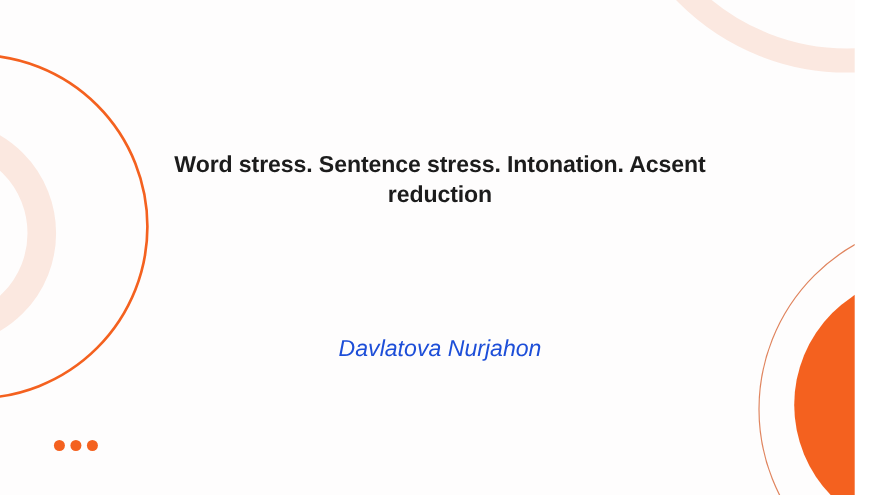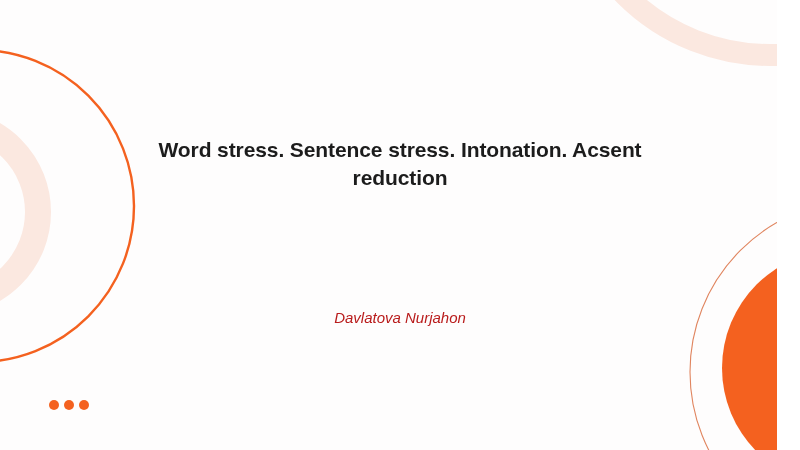--- a/index.html
+++ b/index.html
@@ -48,25 +48,25 @@
   .subtitle-block {
     position: absolute;
     left: 140px;
     top: 307px;
     width: 520px;
     text-align: center;
   }
   .slide-subtitle {
     margin: 0;
     font-family: "Liberation Sans", sans-serif;
-    font-size: 15px;
+    font-size: 21px;
     font-style: italic;
     font-weight: normal;
     line-height: 21px;
-    color: #b91c1c;
+    color: #1d4ed8;
   }
 </style>
 </head>
 <body>
 
 <div id="slide">
 
   <svg id="decor-layer" viewBox="0 0 800 450" width="800" height="450" xmlns="http://www.w3.org/2000/svg">
 
     <circle cx="-52" cy="212" r="90" fill="none" stroke="#FBE8E0" stroke-width="26"></circle>

